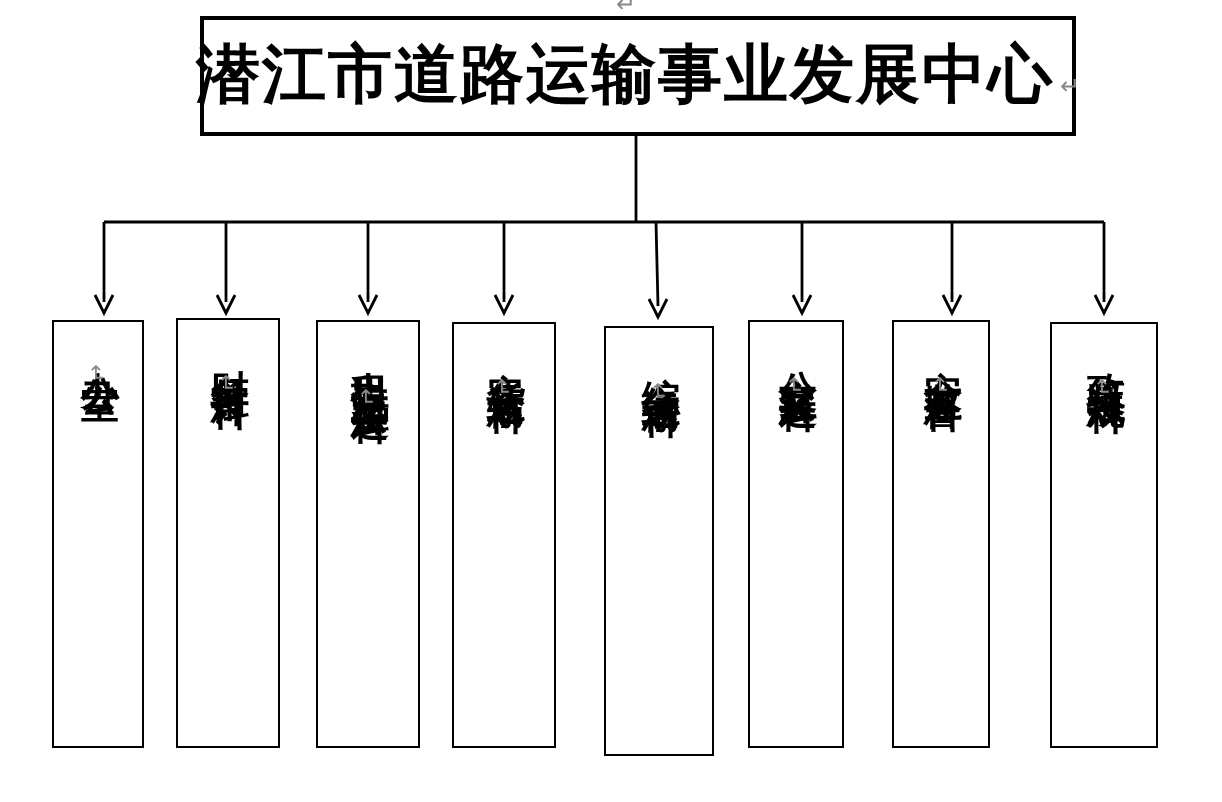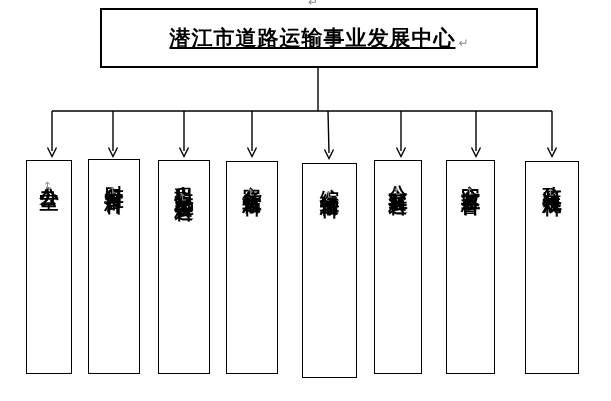--- a/index.html
+++ b/index.html
@@ -22,25 +22,24 @@
     left: 100px; top: 8px;
     width: 438px; height: 60px;
     box-sizing: border-box;
     border: 2px solid #000000;
     background: #ffffff;
     display: flex;
     align-items: center;
     justify-content: center;
   }
   .root-label {
-    font-size: 21px;
+    font-size: 32px;
     font-weight: bold;
     letter-spacing: 1px;
     white-space: nowrap;
-    text-decoration: underline;
   }
   .pmark {
     color: #8a8a8a;
     font-size: 12px;
     font-weight: normal;
   }
   .root-box .pmark { margin-left: 3px; margin-top: 10px; }
   .pmark-floating {
     position: absolute;
     left: 308px; top: -5px;

